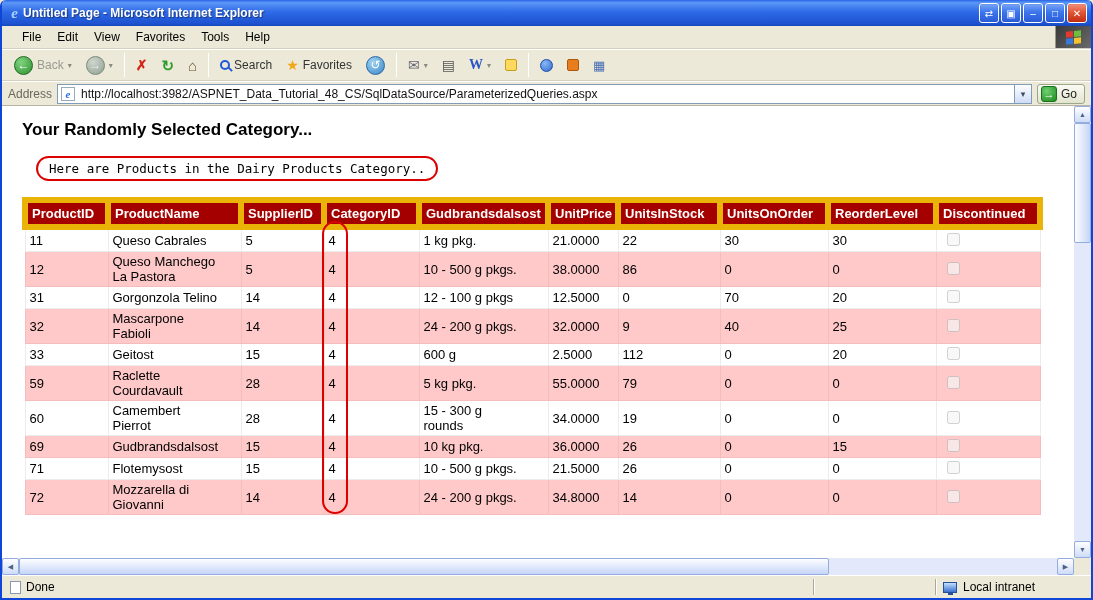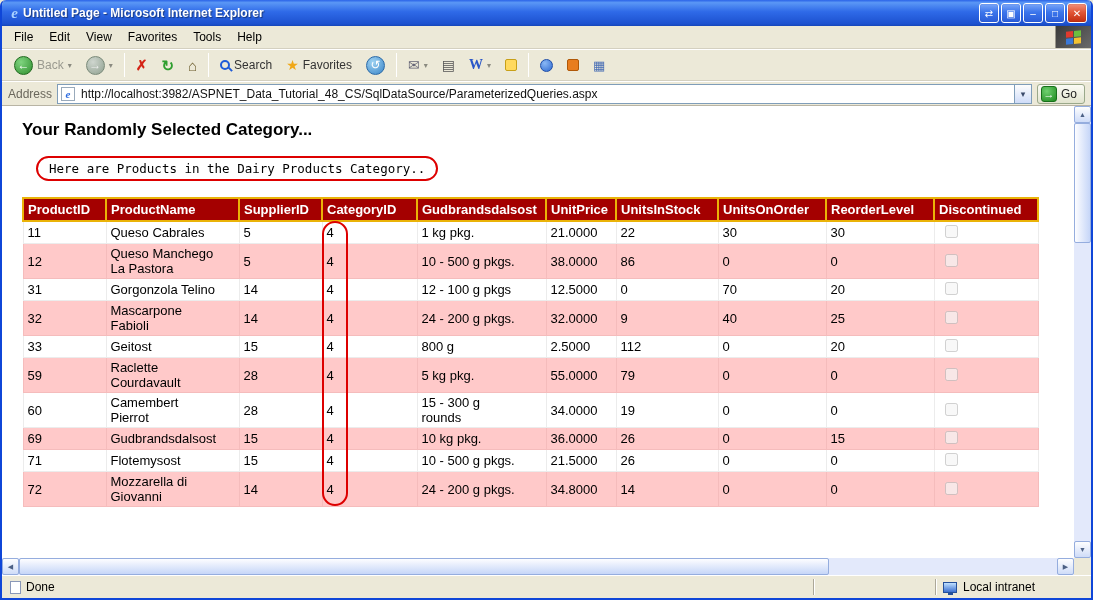--- a/index.html
+++ b/index.html
@@ -19,21 +19,21 @@
     text-shadow:1px 1px 1px rgba(0,0,0,.45);white-space:nowrap;overflow:hidden;}
   .win-buttons{display:flex;gap:2px;}
   .wbtn{width:20px;height:20px;border:1px solid #fff;border-radius:3px;display:inline-flex;
     align-items:center;justify-content:center;font-size:10px;color:#fff;cursor:default;
     background:linear-gradient(180deg,#7aa6f8 0%,#3c76ec 45%,#2a5cd8 100%);box-shadow:inset 0 0 1px #1a3fa8;}
   .wbtn.close{background:linear-gradient(180deg,#f0927e 0%,#e25738 45%,#c22d10 100%);box-shadow:inset 0 0 1px #7e1500;}
 
   
   .menubar{height:23px;flex:0 0 23px;display:flex;align-items:stretch;background:#ece9d8;
     border-bottom:1px solid #d4d0c0;font-size:12px;}
-  .menu-items{display:flex;align-items:center;flex:1;padding-left:4px;}
+  .menu-items{display:flex;align-items:center;flex:1;padding-left:12px;}
   .menu-item{padding:2px 8px;color:#000;cursor:default;}
   .brand{width:36px;display:flex;align-items:center;justify-content:center;
     background:linear-gradient(135deg,#3a3a3a,#6a6a6a);border-left:1px solid #9a968a;}
   .flag{display:grid;grid-template-columns:7px 7px;grid-template-rows:6px 6px;gap:1px;transform:skewY(-6deg);}
   .flag i{display:block;}
   .flag i:nth-child(1){background:#e03a2f;}.flag i:nth-child(2){background:#6cbf3e;}
   .flag i:nth-child(3){background:#3a78d8;}.flag i:nth-child(4){background:#f3c231;}
 
   
   .toolbar{height:32px;flex:0 0 32px;display:flex;align-items:center;gap:2px;padding:0 6px;
@@ -87,21 +87,21 @@
   .page-area{position:absolute;left:0;top:0;right:17px;bottom:17px;overflow:hidden;background:#fff;padding:10px 0 0 20px;}
 
   .page-heading{font-size:17px;font-weight:bold;color:#000;margin:4px 0 16px 0;}
   .subtext-row{margin:12px 0 16px 14px;}
   .annotation-oval{display:inline-block;border:2px solid #dd0000;border-radius:13px;padding:3px 11px;
     font-family:"DejaVu Sans Mono",monospace;font-size:12.5px;color:#000;}
 
   .table-wrap{position:relative;display:inline-block;}
   table.grid{border-collapse:collapse;table-layout:fixed;width:1015px;font-size:13px;}
   table.grid th{background:#a40000;color:#fff;font-weight:bold;text-align:left;padding:3px 4px;
-    border:2px solid #eab308;font-size:13px;white-space:nowrap;overflow:hidden;}
+    border:6px solid #eab308;font-size:13px;white-space:nowrap;overflow:hidden;}
   table.grid td{padding:2px 4px;border:1px solid #ececec;color:#000;vertical-align:middle;
     white-space:pre-line;background:#fff;}
   table.grid tr.alt td{background:#ffc9c9;border-color:#f5bcbc;margin-left:16px;}
   table.grid input[type=checkbox]{width:13px;height:13px;margin:1px 0 1px 6px;}
   .cat-oval{position:absolute;left:300px;top:24px;bottom:1px;width:26px;border:2px solid #dd0000;
     border-radius:14px;pointer-events:none;}
 
   
   .vscroll{position:absolute;right:0;top:0;bottom:17px;width:17px;background:#e3e9fb;display:flex;flex-direction:column;}
   .hscroll{position:absolute;left:0;right:17px;bottom:0;height:17px;background:#e3e9fb;display:flex;}
@@ -329,21 +329,21 @@
                 <td>9</td>
                 <td>40</td>
                 <td>25</td>
                 <td><input type="checkbox" disabled="" style=""></td>
               </tr>
               <tr>
                 <td>33</td>
                 <td>Geitost</td>
                 <td>15</td>
                 <td>4</td>
-                <td>800 g</td>
+                <td>600 g</td>
                 <td>2.5000</td>
                 <td>112</td>
                 <td>0</td>
                 <td>20</td>
                 <td><input type="checkbox" disabled="" style=""></td>
               </tr>
               <tr class="alt">
                 <td>59</td>
                 <td>Raclette
 Courdavault</td>

